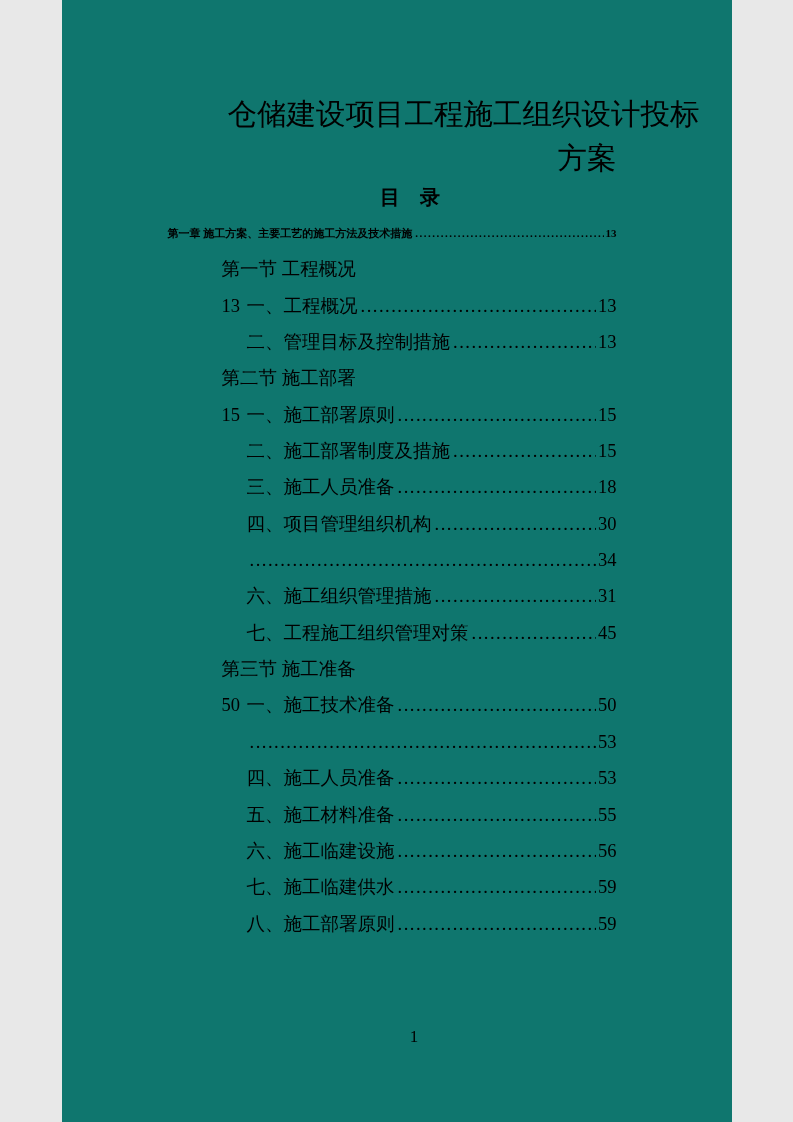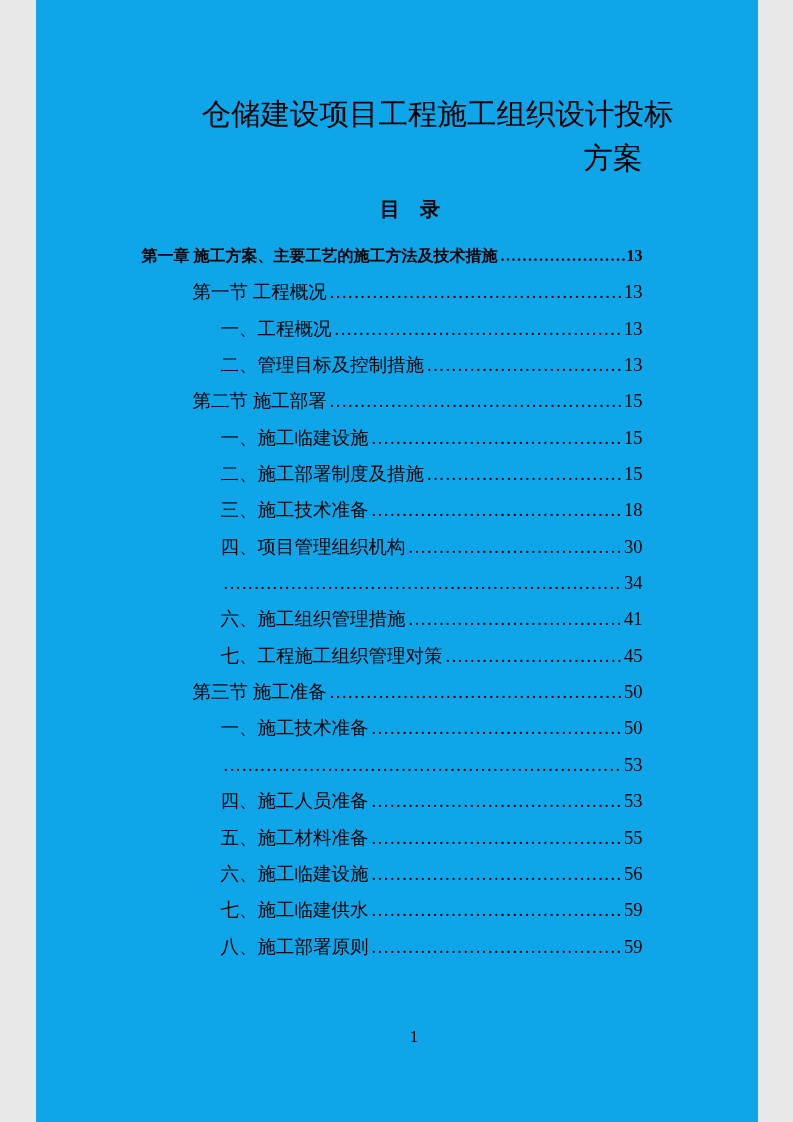--- a/index.html
+++ b/index.html
@@ -1,21 +1,21 @@
 <!DOCTYPE html>
 <html><head>
 <meta charset="utf-8">
 <style>
   html, body { margin: 0; padding: 0; background: #e8e8e8; }
   .page {
     position: relative;
-    width: 722px;
+    width: 670px;
     height: 1122px;
     margin: 0 auto;
-    background: #0ea5e9;
+    background: #0f766e;
     color: #000000;
     font-family: "Liberation Serif", "DejaVu Serif", serif;
     overflow: hidden;
   }
   .content {
     padding: 92px 115px 0 106px; 
   }
   .doc-title {
     margin: 0;
     font-size: 29.5px;
@@ -24,43 +24,43 @@
   }
   .title-line1 {
     text-align: center;
     text-indent: 60px;   
     white-space: nowrap;
   }
   .title-line2 {
     text-align: right;
   }
   .toc-heading {
-    margin: 16px;
+    margin: 4px;
     text-align: center;
     text-indent: 36px;
     font-size: 20px;
     font-weight: 700;
     line-height: 26px;
   }
   .toc {
     margin-top: 5px;
   }
   .toc-row {
     display: flex;
     align-items: baseline;
     height: 36.35px;
     line-height: 36.35px;
     font-size: 18.5px;
     cursor: pointer;
   }
   .toc-row.chapter {
     font-weight: 700;
-    font-size: 16px;
+    font-size: 11px;
   }
-  .toc-row.section { padding-left: 51px; }
+  .toc-row.section { padding-left: 51px; flex-direction: column; }
   .toc-row.item    { padding-left: 79px; }
   .lbl { white-space: pre; }
   .leader {
     flex: 1;
     overflow: hidden;
     white-space: nowrap;
     margin: 0 2px 0 3px;
     min-width: 12px;
   }
   .leader::after {
@@ -110,47 +110,47 @@
           <span class="lbl">二、管理目标及控制措施</span>
           <span class="leader"></span>
           <span class="pg">13</span>
         </div>
         <div class="toc-row section">
           <span class="lbl">第二节 施工部署</span>
           <span class="leader"></span>
           <span class="pg">15</span>
         </div>
         <div class="toc-row item">
-          <span class="lbl">一、施工临建设施</span>
+          <span class="lbl">一、施工部署原则</span>
           <span class="leader"></span>
           <span class="pg">15</span>
         </div>
         <div class="toc-row item">
           <span class="lbl">二、施工部署制度及措施</span>
           <span class="leader"></span>
           <span class="pg">15</span>
         </div>
         <div class="toc-row item">
-          <span class="lbl">三、施工技术准备</span>
+          <span class="lbl">三、施工人员准备</span>
           <span class="leader"></span>
           <span class="pg">18</span>
         </div>
         <div class="toc-row item">
           <span class="lbl">四、项目管理组织机构</span>
           <span class="leader"></span>
           <span class="pg">30</span>
         </div>
         <div class="toc-row item">
           <span class="leader"></span>
           <span class="pg">34</span>
         </div>
         <div class="toc-row item">
           <span class="lbl">六、施工组织管理措施</span>
           <span class="leader"></span>
-          <span class="pg">41</span>
+          <span class="pg">31</span>
         </div>
         <div class="toc-row item">
           <span class="lbl">七、工程施工组织管理对策</span>
           <span class="leader"></span>
           <span class="pg">45</span>
         </div>
         <div class="toc-row section">
           <span class="lbl">第三节 施工准备</span>
           <span class="leader"></span>
           <span class="pg">50</span>

